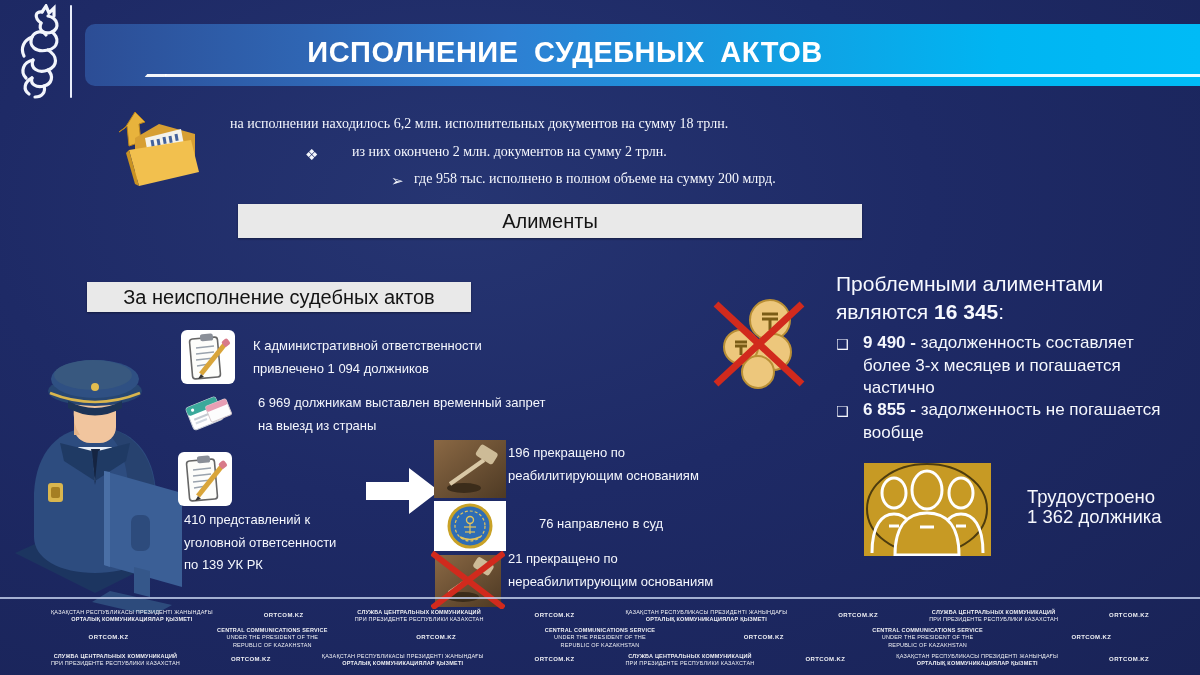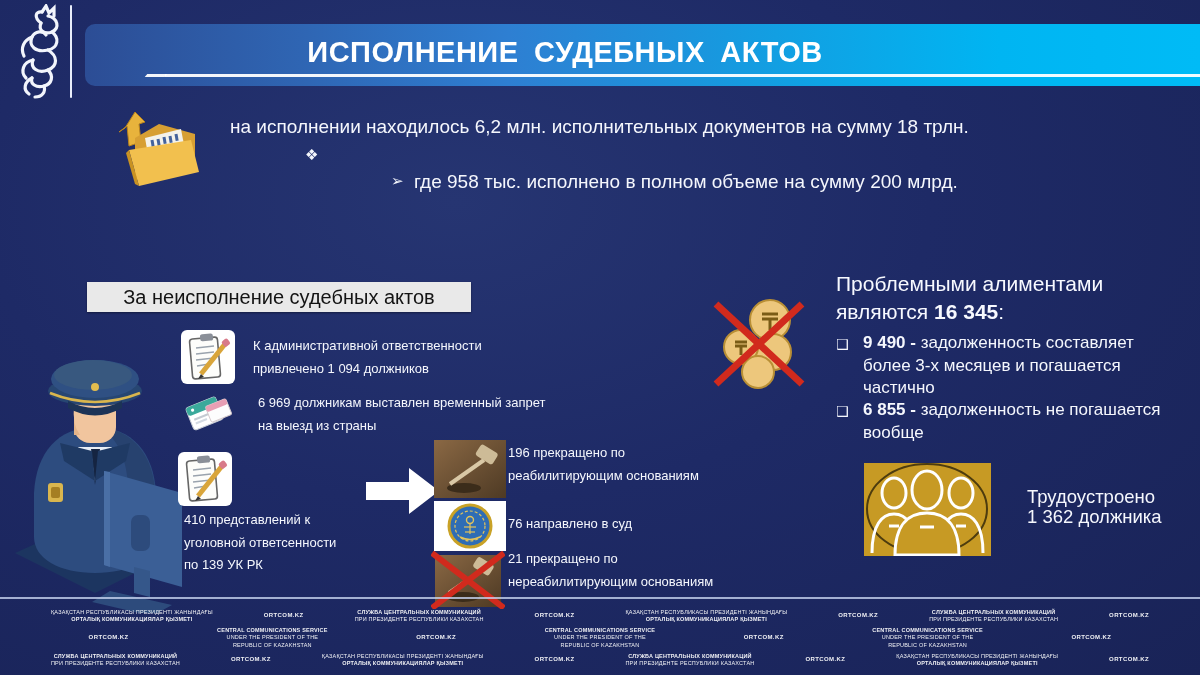--- a/index.html
+++ b/index.html
@@ -24,21 +24,21 @@
     left:146px;top:74px;width:20px;height:3px;background:#fff;opacity:.95;
     transform:skewX(-40deg);
   }
   #page-title{
     left:85px;top:24px;width:960px;height:56px;
     display:flex;align-items:center;justify-content:center;
     font-size:29px;font-weight:bold;letter-spacing:.5px;word-spacing:7px;color:#fff;
   }
   #logo-divider{left:70px;top:5px;width:2px;height:93px;background:#e9eefb;border-radius:2px;}
   
-  .sum-line{font-size:19px;color:#f5f7fd;}
+  .sum-line{font-size:14px;color:#f5f7fd;font-family:Liberation Serif, serif;}
   .glyph{color:#f5f7fd;}
   
   .gray-bar{
     background:#e9e9e9;color:#141414;display:flex;align-items:center;justify-content:center;
     font-size:20px;box-shadow:0 1px 2px rgba(0,0,0,.4);
   }
   
   .stat{font-size:13px;line-height:22.5px;color:#f5f7fd;}
   
   #problem-title{font-size:21px;line-height:28px;color:#f7f9ff;}
@@ -91,23 +91,25 @@
       <rect x="58" y="39" width="3" height="7" transform="rotate(-10 59 42)"></rect>
       <rect x="64" y="38" width="3" height="7" transform="rotate(-10 65 41)"></rect>
       <rect x="70" y="36" width="3" height="7" transform="rotate(-10 71 39)"></rect>
     </g>
     <polygon points="24,52 86,42 94,74 34,88" fill="#f2c04e"></polygon>
     <polygon points="24,52 34,88 30,86 21,55" fill="#c99222"></polygon>
   </svg>
 
   <div class="abs sum-line" style="left:230px;top:116px">на исполнении находилось 6,2 млн. исполнительных документов на сумму 18 трлн.</div>
   <div class="abs glyph" style="left:305px;top:146px;font-size:15px">❖</div>
+  <div class="abs sum-line" style="left:352px;top:144px">из них окончено 2 млн. документов на сумму 2 трлн.</div>
   <div class="abs glyph" style="left:391px;top:172px;font-size:15px">➢</div>
   <div class="abs sum-line" style="left:414px;top:171px">где 958 тыс. исполнено в полном объеме на сумму 200 млрд.</div>
 
+  <div class="abs gray-bar" style="left:238px;top:204px;width:624px;height:34px">Алименты</div>
 
   <div class="abs gray-bar" style="left:87px;top:282px;width:384px;height:30px">За неисполнение судебных актов</div>
 
   <svg class="abs" style="left:0px;top:335px" width="190" height="278" viewBox="0 0 190 278">
     <polygon points="15,218 95,258 175,218 95,182" fill="#1c3560"></polygon>
     <path d="M95,92 C58,92 36,118 34,158 L34,202 C34,224 60,238 95,238 C130,238 156,224 156,202 L156,158 C154,118 132,92 95,92 Z" fill="#2d4c7f"></path>
     <path d="M95,92 C128,92 152,116 155,154 L156,200 C156,214 146,226 128,232 L128,150 C126,116 112,96 95,92 Z" fill="#27426f"></path>
     <rect x="48" y="148" width="15" height="19" rx="3" fill="#d9b64e"></rect>
     <rect x="51" y="152" width="9" height="11" rx="2" fill="#a57f22"></rect>
     <polygon points="78,112 95,146 112,112" fill="#e9eef6"></polygon>
@@ -203,21 +205,21 @@
     <circle cx="36" cy="25" r="21" fill="#2f6db5" stroke="#c9a227" stroke-width="3"></circle>
     <circle cx="36" cy="25" r="15" fill="none" stroke="#e4c45a" stroke-width="1.2" stroke-dasharray="3 2"></circle>
     <circle cx="36" cy="19" r="3.5" fill="none" stroke="#e4c45a" stroke-width="1.4"></circle>
     <g stroke="#e4c45a" stroke-width="1.2">
       <line x1="36" y1="23" x2="36" y2="33"></line>
         <line x1="30" y1="26" x2="42" y2="26"></line>
       <line x1="31" y1="31" x2="41" y2="31"></line>
     </g>
     <path d="M26,36 Q36,41 46,36" fill="none" stroke="#e4c45a" stroke-width="1.6"></path>
   </svg>
-  <div class="abs stat" style="left:508px;top:513px">76 направлено в суд</div>
+  <div class="abs stat" style="left:539px;top:513px">76 направлено в суд</div>
 
   <svg class="abs" style="left:431px;top:551px" width="74" height="58" viewBox="0 0 74 58">
     <defs>
         <linearGradient id="wood2" x1="0" y1="0" x2="1" y2="1">
       <stop offset="0" stop-color="#8a6844"></stop>
           <stop offset="1" stop-color="#4e3a24"></stop>
         </linearGradient>
       </defs>
     <rect x="4" y="4" width="66" height="52" fill="url(#wood2)"></rect>
     <ellipse cx="32" cy="46" rx="16" ry="5" fill="#3b2c1a"></ellipse>

